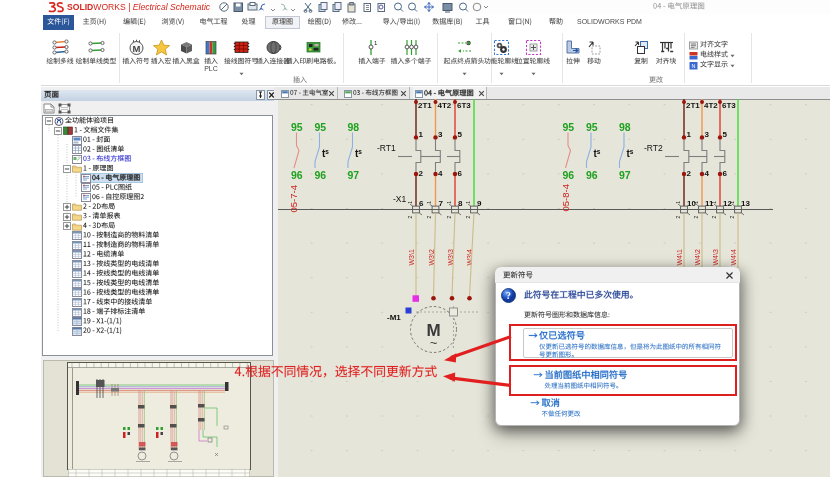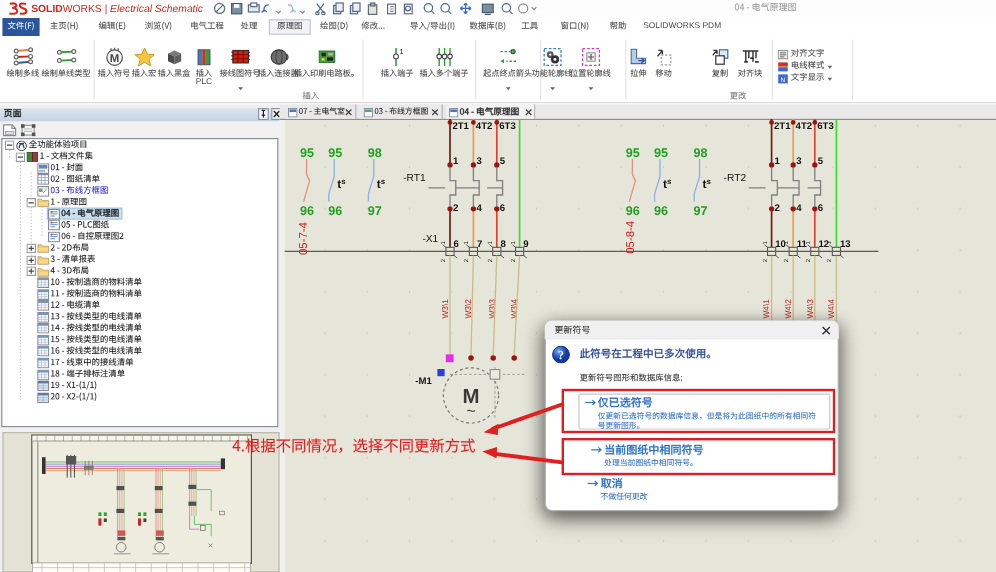--- a/index.html
+++ b/index.html
@@ -1,18 +1,18 @@
 <!DOCTYPE html>
 <html><head><meta charset="utf-8">
 <style>
 *{margin:0;padding:0;box-sizing:border-box;}
 html,body{width:830px;height:477px;overflow:hidden;background:#fff;
  font-family:"Liberation Sans", sans-serif;}
 .abs{position:absolute;}
-#page{position:relative;width:744px;height:477px;}
+#page{position:relative;width:744px;height:477px;margin-left:41px;}
 </style></head><body>
 <div id="page">
 <div class="abs" style="left:0;top:0;width:830px;height:14px;background:#fdfdfd;"></div>
     <svg class="abs" style="left:6px;top:1px;" width="172" height="12" viewBox="0 0 172 12">
 <g fill="none" stroke="#d6281e" stroke-width="1.7">
 <path d="M2.2 2.2 Q7.4 1 7.6 3.4 Q7.7 5.2 4.3 5.7 Q8.6 6 8.3 8.6 Q8 11.2 1.8 10.2"></path>
 <path d="M15.6 2.3 Q10.8 1.2 10.5 3.3 Q10.3 5 13.2 5.8 Q16.4 6.7 16 8.8 Q15.6 11 10.6 10.2"></path>
 </g>
 <text x="20" y="9" font-family="Liberation Sans" font-size="8.6" fill="#d6281e"><tspan font-weight="bold">SOLID</tspan>WORKS <tspan font-style="italic">| Electrical Schematic</tspan></text>
 </svg>

